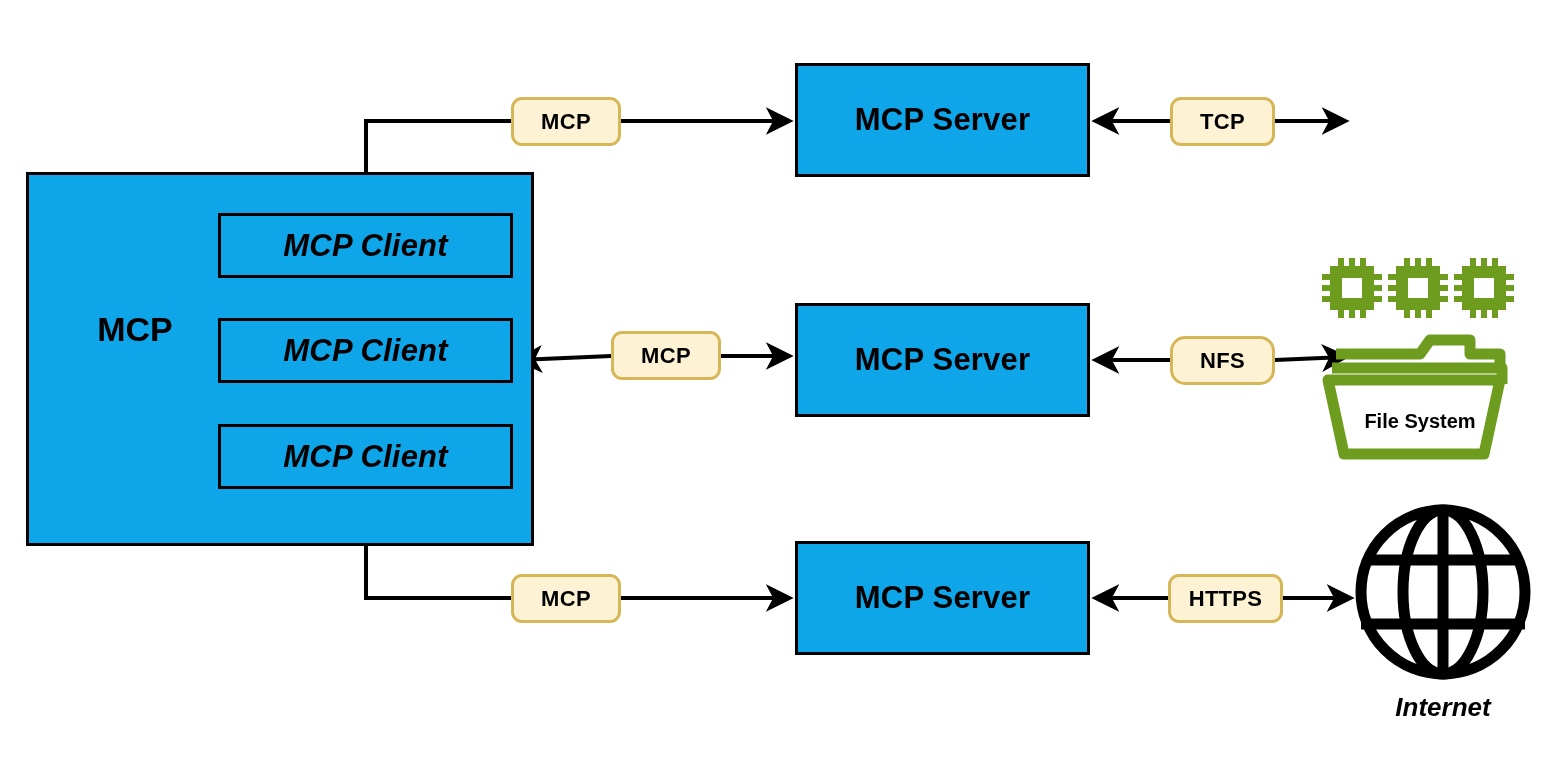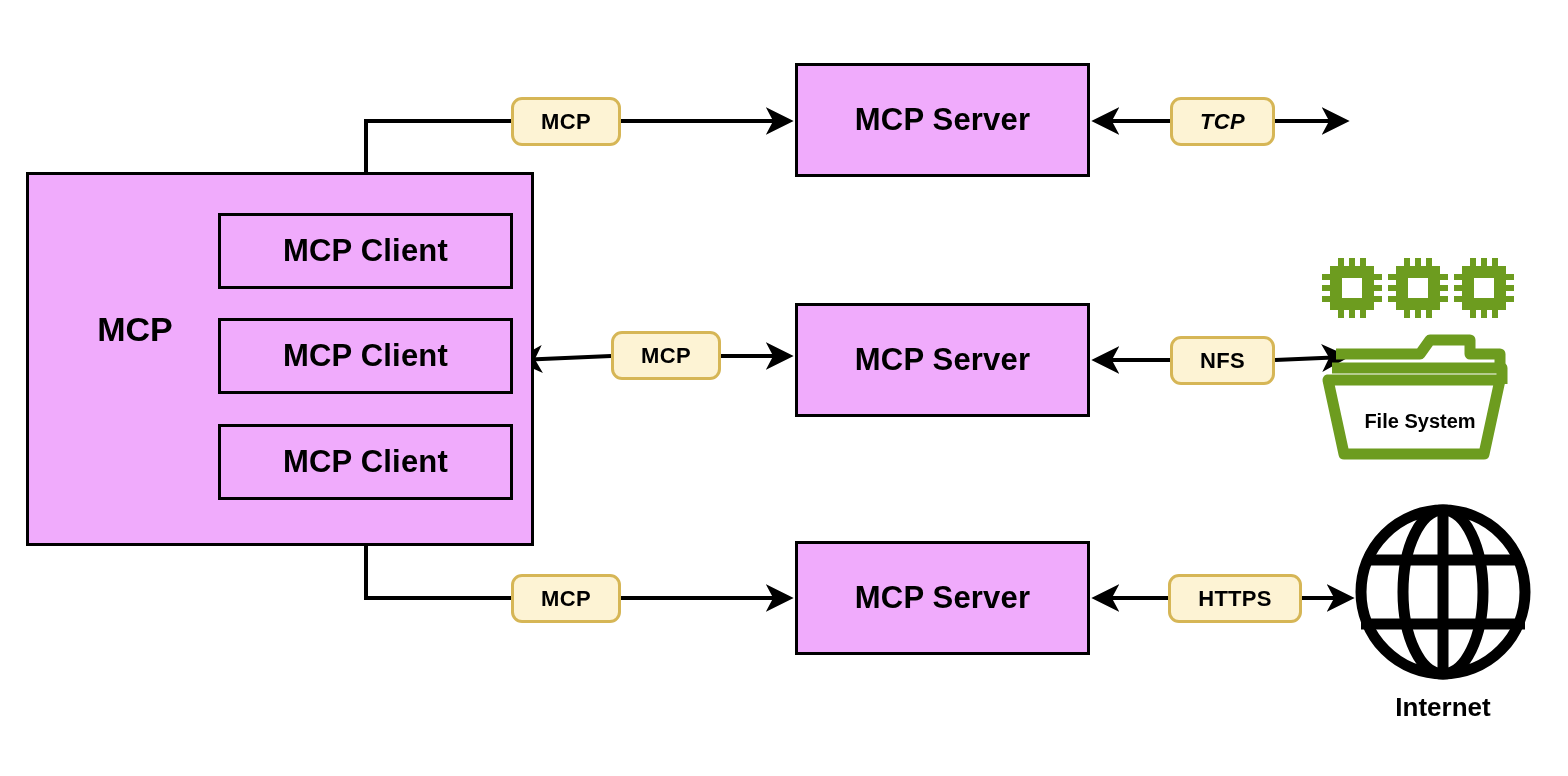--- a/index.html
+++ b/index.html
@@ -21,21 +21,21 @@
     position: absolute;
     left: 0;
     top: 0;
     width: 1568px;
     height: 776px;
   }
   
   .plain-box {
     position: absolute;
     box-sizing: border-box;
-    background: #f0abfc;
+    background: #0ea5e9;
     border: 3px solid #000000;
     display: flex;
     align-items: center;
     justify-content: center;
   }
   .plain-box .box-label {
     font-size: 31px;
     font-weight: bold;
     color: #000000;
     letter-spacing: 0.2px;
@@ -56,22 +56,23 @@
     text-align: center;
     font-size: 34px;
     font-weight: bold;
     color: #000000;
     line-height: 1.15;
     z-index: 5;
   }
   .client-box {
     left: 218px;
     width: 295px;
-    height: 76px;
+    height: 65px;
     z-index: 4;
+    font-style: italic;
   }
   #client-1 { top: 213px; }
   #client-2 { top: 318px; }
   #client-3 { top: 424px; }
 
   .server-box {
     left: 795px;
     width: 295px;
     height: 114px;
     z-index: 4;
@@ -96,32 +97,32 @@
   .pill span {
     font-size: 22px;
     font-weight: bold;
     color: #000000;
     white-space: nowrap;
     letter-spacing: 0.3px;
   }
   #pill-mcp-1 { left: 511px; top: 97px;  width: 110px; }
   #pill-mcp-2 { left: 611px; top: 331px; width: 110px; }
   #pill-mcp-3 { left: 511px; top: 574px; width: 110px; }
-  #pill-tcp   { left: 1170px; top: 97px;  width: 105px; font-style: italic; }
-  #pill-nfs   { left: 1170px; top: 336px; width: 105px; }
-  #pill-https { left: 1168px; top: 574px; width: 134px; }
+  #pill-tcp   { left: 1170px; top: 97px;  width: 105px; }
+  #pill-nfs   { left: 1170px; top: 336px; width: 105px; border-radius: 15px; }
+  #pill-https { left: 1168px; top: 574px; width: 115px; }
 
   
   .endpoint {
     position: absolute;
     z-index: 3;
   }
   #mysql-icon  { left: 1349px; top: 22px;  width: 186px; height: 186px; }
   #fs-icon     { left: 1320px; top: 256px; width: 196px; height: 206px; }
-  #internet-icon { left: 1350px; top: 504px; width: 186px; height: 222px; }
+  #internet-icon { left: 1350px; top: 504px; width: 186px; height: 222px; font-style: italic; }
 </style>
 </head>
 <body>
 
 <div id="canvas">
 
   <svg class="svg-layer" viewBox="0 0 1568 776" xmlns="http://www.w3.org/2000/svg">
     <defs>
       <marker id="arrow" viewBox="0 0 12 12" refX="10" refY="6" markerWidth="7" markerHeight="7" orient="auto-start-reverse">
         <path d="M0,0 L12,6 L0,12 L3.2,6 Z" fill="#000000"></path>

